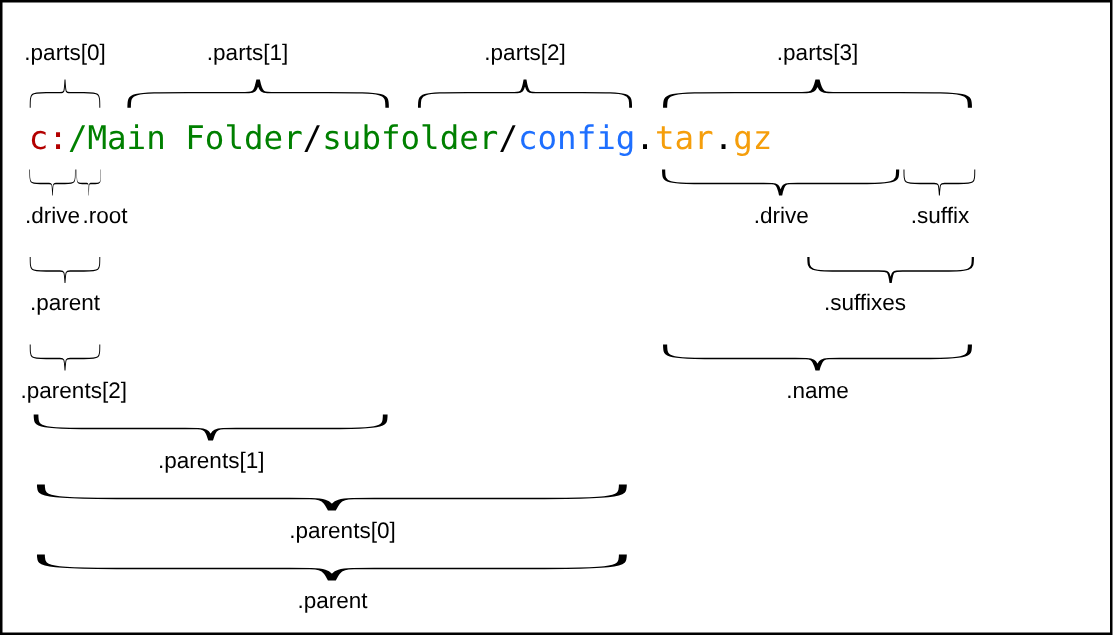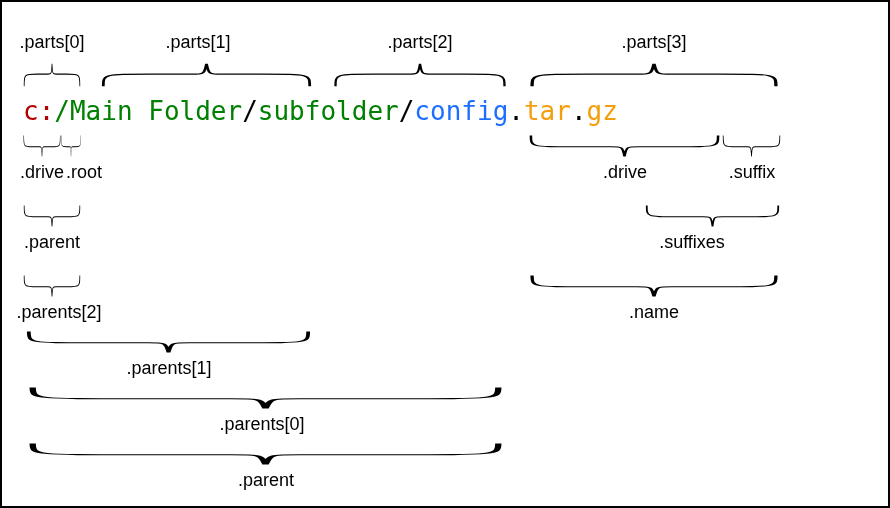--- a/index.html
+++ b/index.html
@@ -93,21 +93,21 @@
 <div class="label" style="left:418px;top:30px">.parts[2]</div>
 <div class="label" style="left:652px;top:30px">.parts[3]</div>
 
 <div class="label" style="left:40px;top:160px">.drive</div>
 <div class="label" style="left:82px;top:160px">.root</div>
 
 <div class="label" style="left:50px;top:230px">.parent</div>
 
 <div class="label" style="left:57px;top:300px">.parents[2]</div>
 <div class="label" style="left:167px;top:356px">.parents[1]</div>
-<div class="label" style="left:260px;top:412px">.parents[0]</div>
+<div class="label" style="left:272px;top:412px">.parents[0]</div>
 <div class="label" style="left:264px;top:468px">.parent</div>
 
 <div class="label" style="left:623px;top:160px">.drive</div>
 <div class="label" style="left:750px;top:160px">.suffix</div>
 <div class="label" style="left:690px;top:230px">.suffixes</div>
 <div class="label" style="left:652px;top:300px">.name</div>
 
 <div class="path-line" style="left:21px;top:94px">
   <span class="seg" id="c-drive" style="color: rgb(179, 0, 0);">c:</span><span class="seg" id="c-root" style="color: rgb(0, 128, 0);">/</span><span class="seg" id="c-f0" style="color: rgb(0, 128, 0);">Main Folder</span><span class="seg" id="c-s0" style="color: rgb(0, 0, 0);">/</span><span class="seg" id="c-f1" style="color: rgb(0, 128, 0);">subfolder</span><span class="seg" id="c-s1" style="color: rgb(0, 0, 0);">/</span><span class="seg" id="c-stem" style="color: rgb(30, 111, 255);">config</span><span class="seg" id="c-d0" style="color: rgb(0, 0, 0);">.</span><span class="seg" id="c-sx0" style="color: rgb(245, 158, 11);">tar</span><span class="seg" id="c-d1" style="color: rgb(0, 0, 0);">.</span><span class="seg" id="c-sx1" style="color: rgb(245, 158, 11);">gz</span>
 </div>

